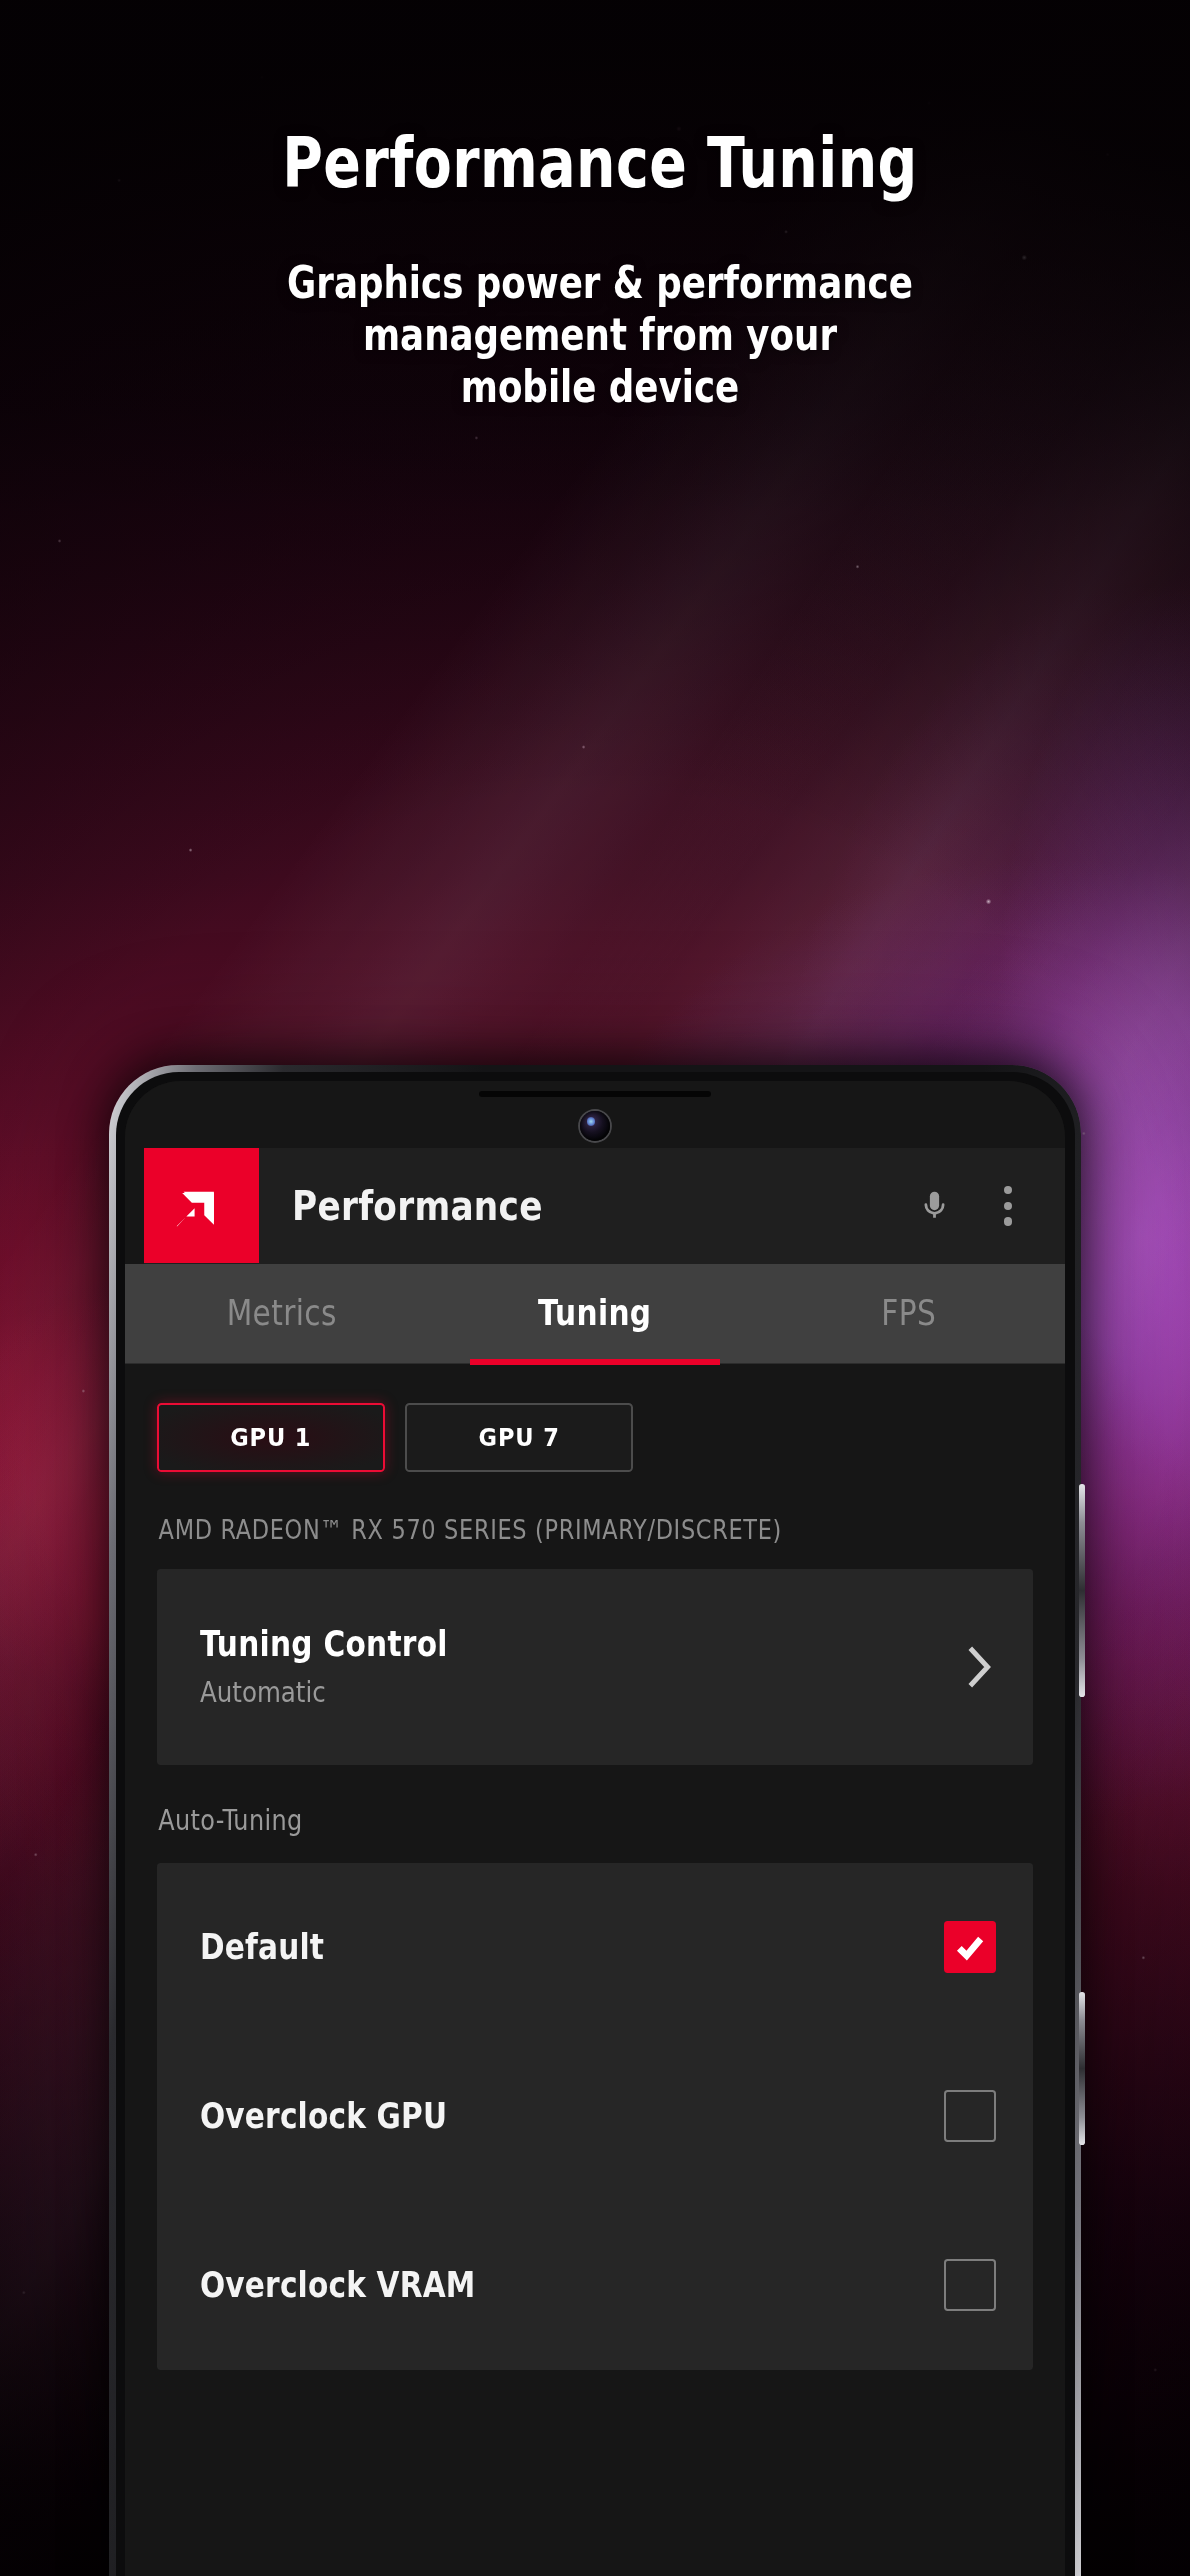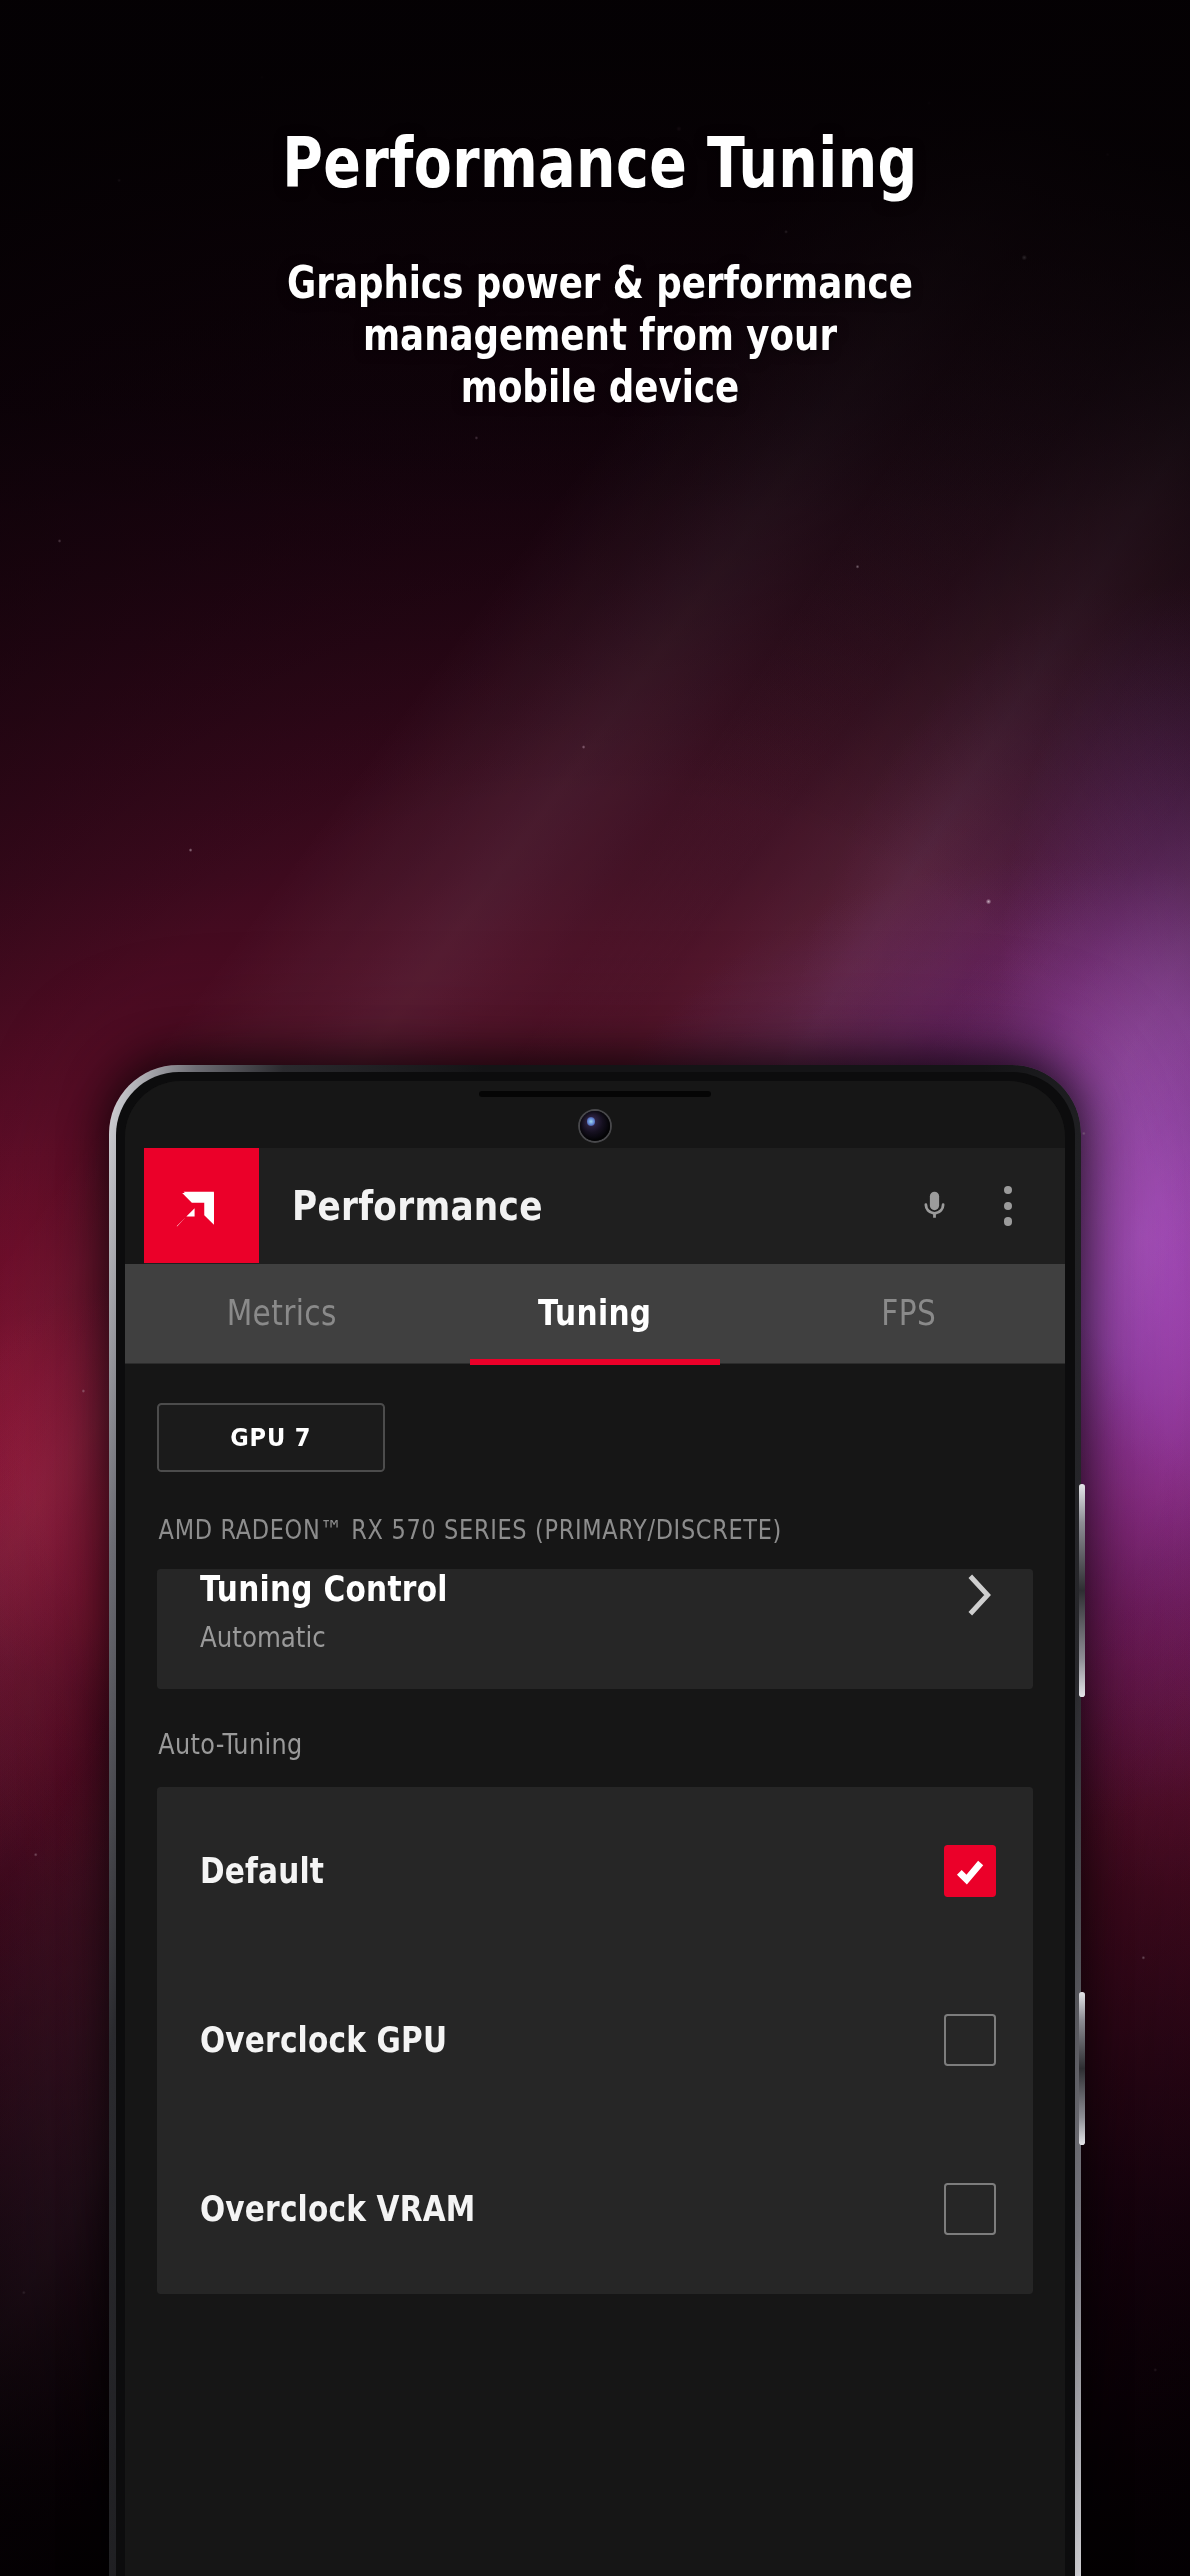--- a/index.html
+++ b/index.html
@@ -320,22 +320,23 @@
     transform-origin: left center;
     white-space: nowrap;
   }
 
   .card {
     margin: 0 32px;
     background: #262626;
     border-radius: 3.7px;
   }
   .card.tuning-control {
-    height: 120px;
-    display: flex;
+    height: 196px;
+    display: flex;
+    align-items: center;
     padding: 0 37px 0 43px;
   }
   .tc-texts { display: flex; flex-direction: column; gap: 11px; }
   .tc-title {
     font-family: "Liberation Sans Narrow", "DejaVu Sans Condensed", "Liberation Sans", sans-serif;
     font-weight: 700;
     font-size: 35px;
     color: #ffffff;
     letter-spacing: 0.3px;
     transform: scaleX(0.94);
@@ -484,20 +485,23 @@
               <span>FPS</span>
             </div>
             <div class="tab-underline">
                 <i></i>
               </div>
           </div>
 
           <div class="content">
 
             <div class="gpu-row">
+              <div class="gpu-btn selected">
+                <span>GPU 1</span>
+              </div>
               <div class="gpu-btn">
                 <span>GPU 7</span>
               </div>
             </div>
 
             <div class="gpu-name">AMD RADEON™ RX 570 SERIES (PRIMARY/DISCRETE)</div>
 
             <div class="card tuning-control">
               <div class="tc-texts">
                 <div class="tc-title">Tuning Control</div>

